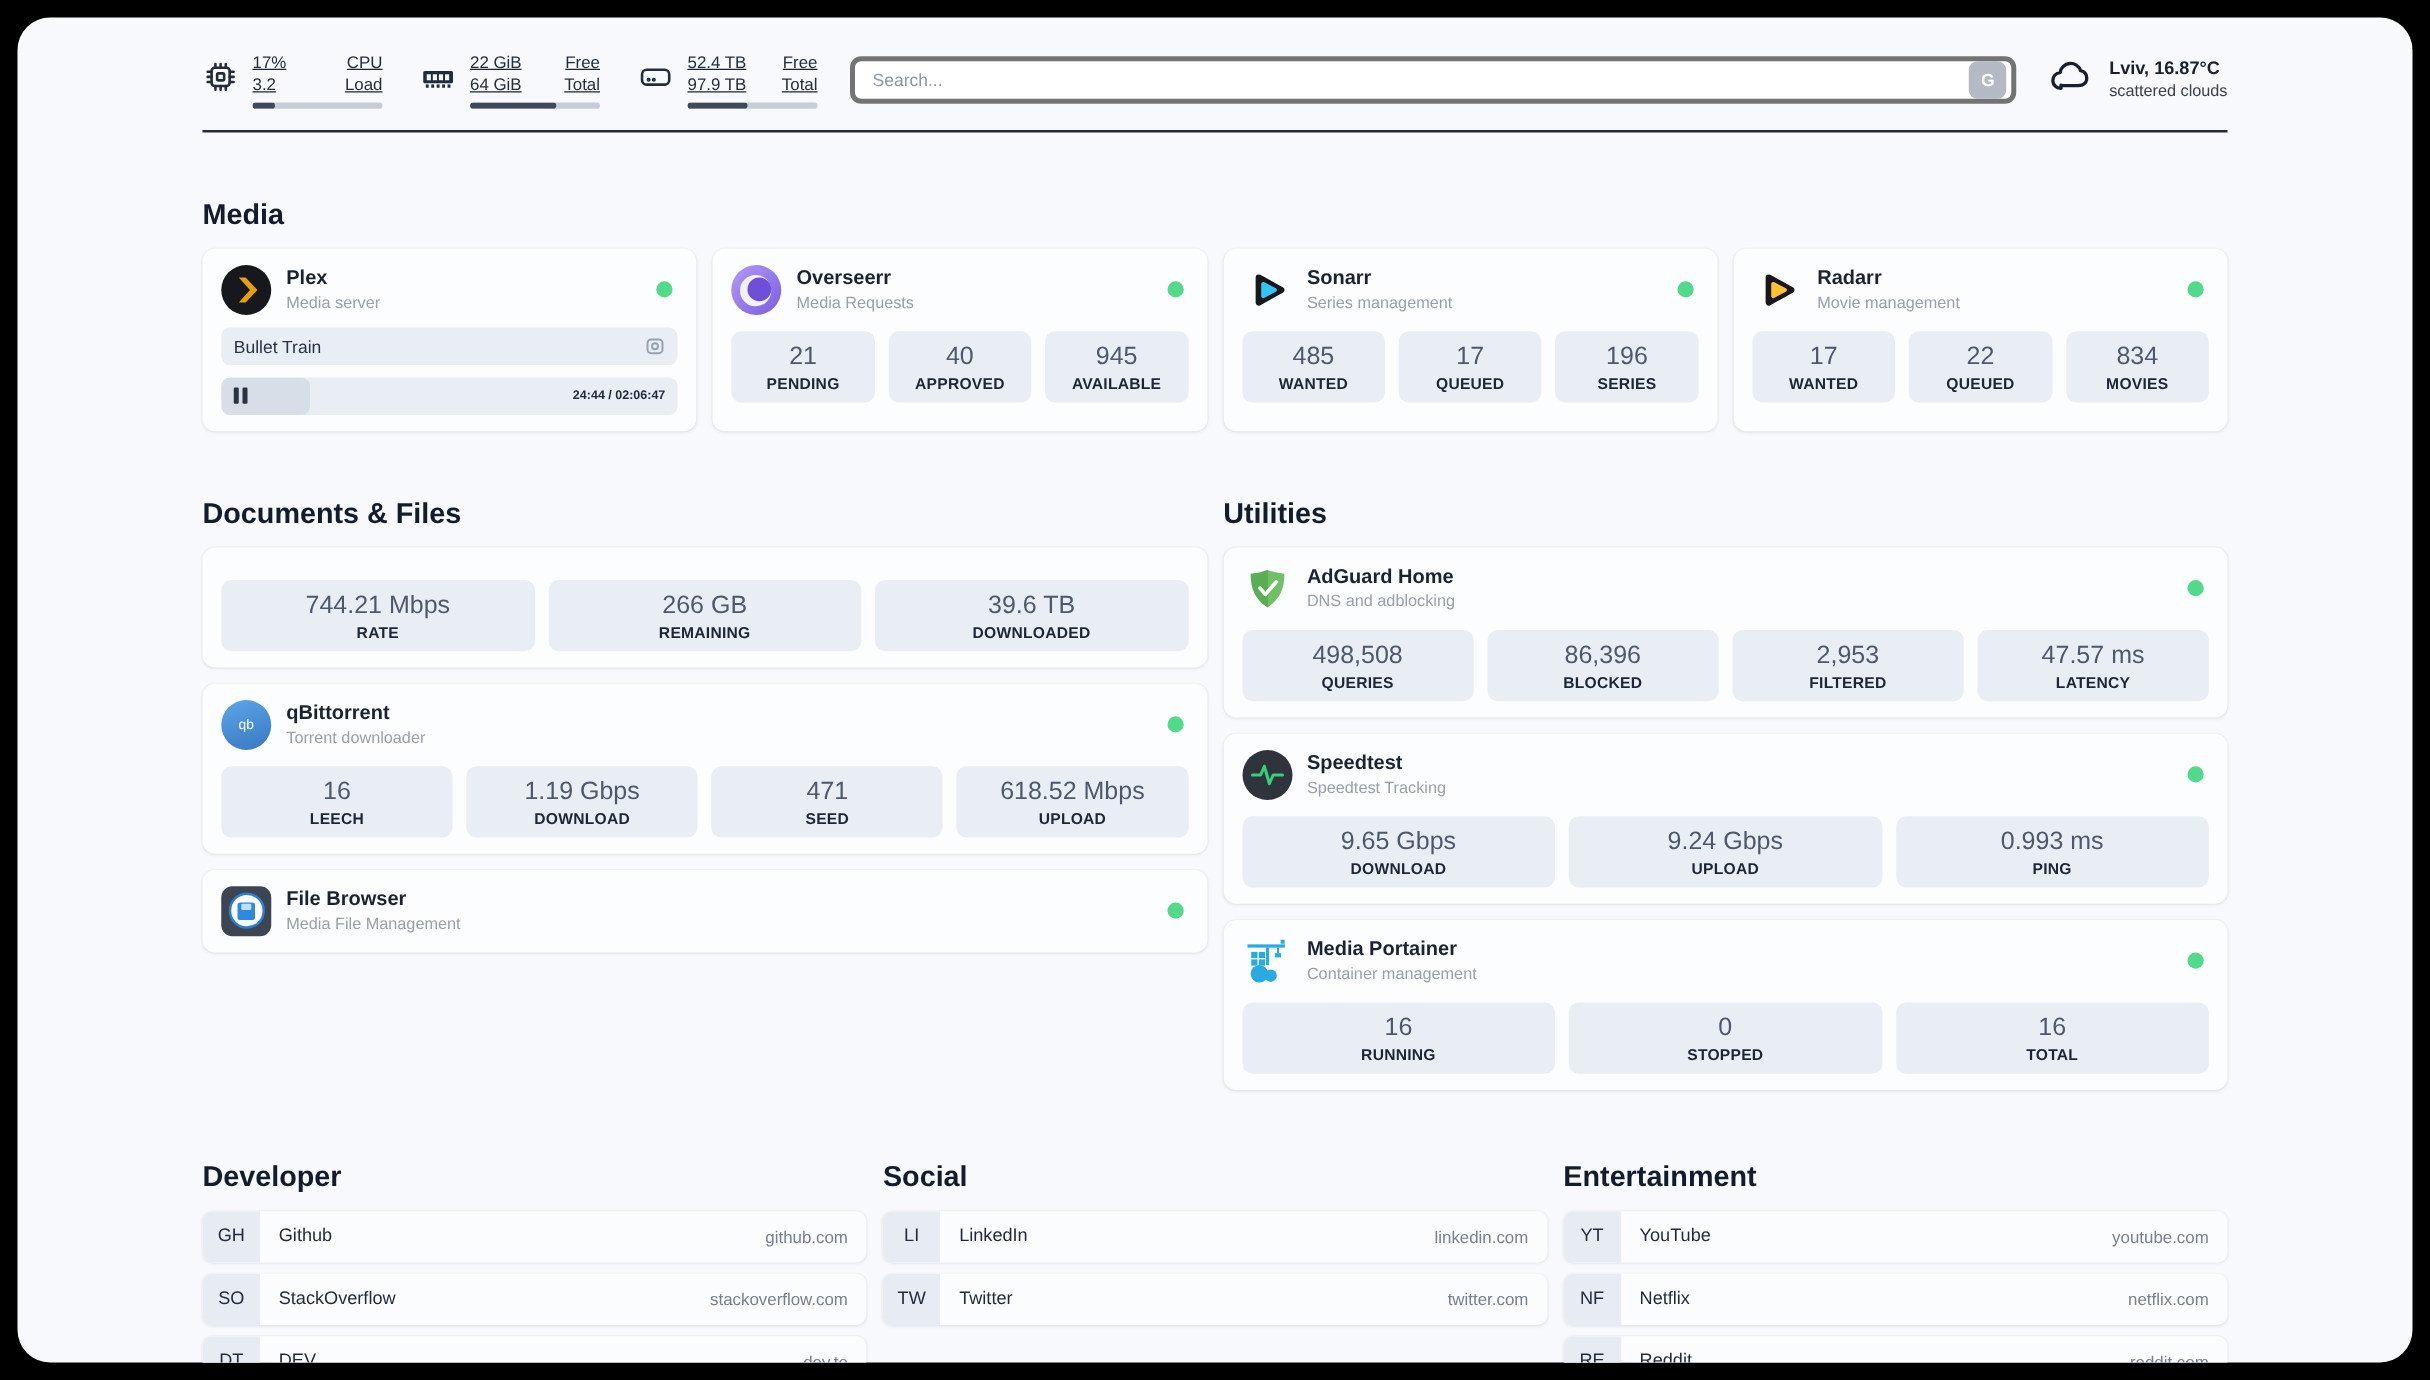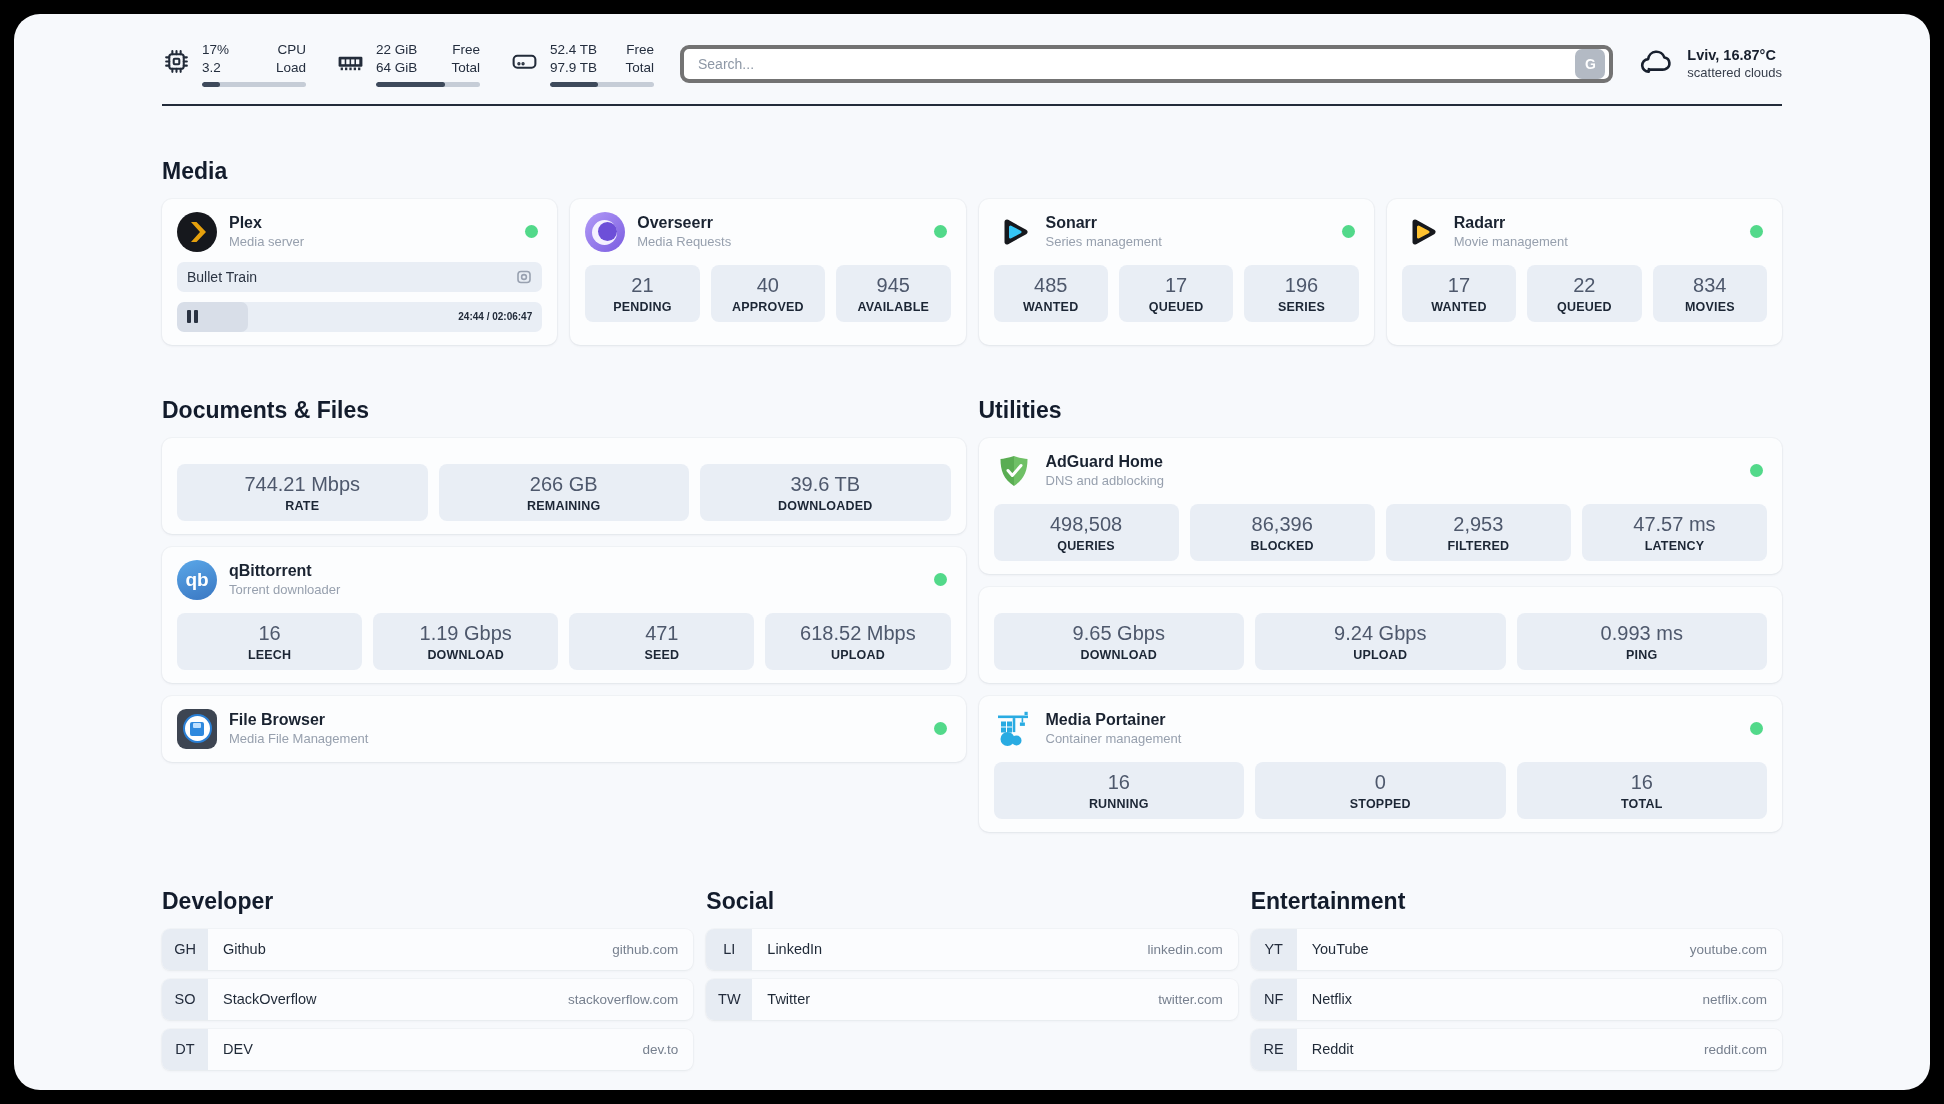--- a/index.html
+++ b/index.html
@@ -3,21 +3,21 @@
 <meta charset="utf-8">
 <style>
   * { margin:0; padding:0; box-sizing:border-box; }
   html,body { background:#000; font-family:"Liberation Sans","DejaVu Sans",sans-serif; }
   .dashboard{ position:relative; width:1916px; height:1076px; margin:14px auto; background:#f7f9fc;
               border-radius:26px; overflow:hidden; color:#1b2430; }
   .content{ width:1620px; margin:0 auto; }
 
   
   .topbar{ display:flex; align-items:center; padding-top:27px; }
-  .sys-widgets{ display:flex; gap:30px; align-items:center; }
+  .sys-widgets{ display:flex; gap:30px; align-items:center;text-decoration:underline; }
   .widget{ display:flex; gap:11px; align-items:center; }
   .widget svg{ flex:0 0 auto; }
   .w-body{ width:104px; }
   .w-rows{ display:flex; justify-content:space-between; font-size:13.5px; color:#242e3e; line-height:1.32; }
   .w-col2{ text-align:right; }
   .w-bar{ height:5px; background:#c6cdd7; border-radius:3px; margin-top:5px; overflow:hidden; }
   .w-fill{ display:block; height:100%; background:#3e4a5b; border-radius:3px; }
 
   .search-box{ flex:1; display:flex; align-items:center; height:38px; margin:0 26px; background:#fff;
                border:4px solid #737373; border-radius:9px; padding:0 4px 0 14px; }
@@ -68,21 +68,21 @@
 
   
   .icon-circle{ width:40px; height:40px; border-radius:50%; display:flex; align-items:center; justify-content:center; }
   .plex-bg{ background:#16181d; }
   .ovs{ background:linear-gradient(135deg,#b29bf7,#7a5ce0); position:relative; }
   .ovs .o-white{ position:absolute; left:7px; top:8px; width:25px; height:25px; background:#f4f1ff; border-radius:50%; }
   .ovs .o-purple{ position:absolute; left:13px; top:10px; width:19px; height:19px; background:#6d4fd8; border-radius:50%; }
   .nzb{ background:radial-gradient(circle at 35% 30%,#55b44f,#2f8a33); }
   .nzb span{ color:#fff; font-size:9.5px; font-weight:700; font-style:italic; }
   .qb{ background:linear-gradient(160deg,#5aa7e8,#3a77c2); }
-  .qb span{ color:#fff; font-size:19px; font-weight:700; }
+  .qb span{ color:#fff; font-size:11px; font-weight:400; }
   .spt{ background:#2f343c; }
   .fb{ width:40px; height:40px; background:#3d4552; border-radius:9px; display:flex; align-items:center; justify-content:center; }
   .fb-ring{ width:29px; height:29px; background:#fff; border:2.5px solid #2a7fd4; border-radius:50%;
             display:flex; align-items:center; justify-content:center; }
   .fb-floppy{ position:relative; width:14px; height:14px; background:#2f89de; border-radius:2px; }
   .fb-label{ position:absolute; top:1.5px; left:3px; right:3px; height:5px; background:#bfe0ff; border-radius:1px; }
 
   
   .bm{ display:flex; align-items:center; height:41px; background:#fbfcfe; border-radius:8px; margin-bottom:9px;
        box-shadow:0 1px 3px rgba(20,30,50,.06), 0 0 0 1px rgba(20,30,50,.02); overflow:hidden; cursor:pointer;
@@ -438,20 +438,32 @@
                 <div class="stat-label">FILTERED</div>
               </div>
               <div class="stat">
                 <div class="stat-value">47.57 ms</div>
                 <div class="stat-label">LATENCY</div>
               </div>
             </div>
           </div>
 
           <div class="card">
+            <div class="card-head">
+              <span class="icon-circle spt">
+                <svg width="40" height="40" viewBox="0 0 40 40" fill="none">
+                  <polyline points="8,20 14.5,20 17.5,13 21.5,27 24.5,20 32,20" stroke="#35d07a" stroke-width="2.4" stroke-linecap="round" stroke-linejoin="round"></polyline>
+                </svg>
+              </span>
+              <div class="app-meta">
+                <div class="app-title">Speedtest</div>
+                <div class="app-sub">Speedtest Tracking</div>
+              </div>
+              <span class="dot"></span>
+            </div>
             <div class="stats">
               <div class="stat">
                 <div class="stat-value">9.65 Gbps</div>
                 <div class="stat-label">DOWNLOAD</div>
               </div>
               <div class="stat">
                 <div class="stat-value">9.24 Gbps</div>
                 <div class="stat-label">UPLOAD</div>
               </div>
               <div class="stat">

